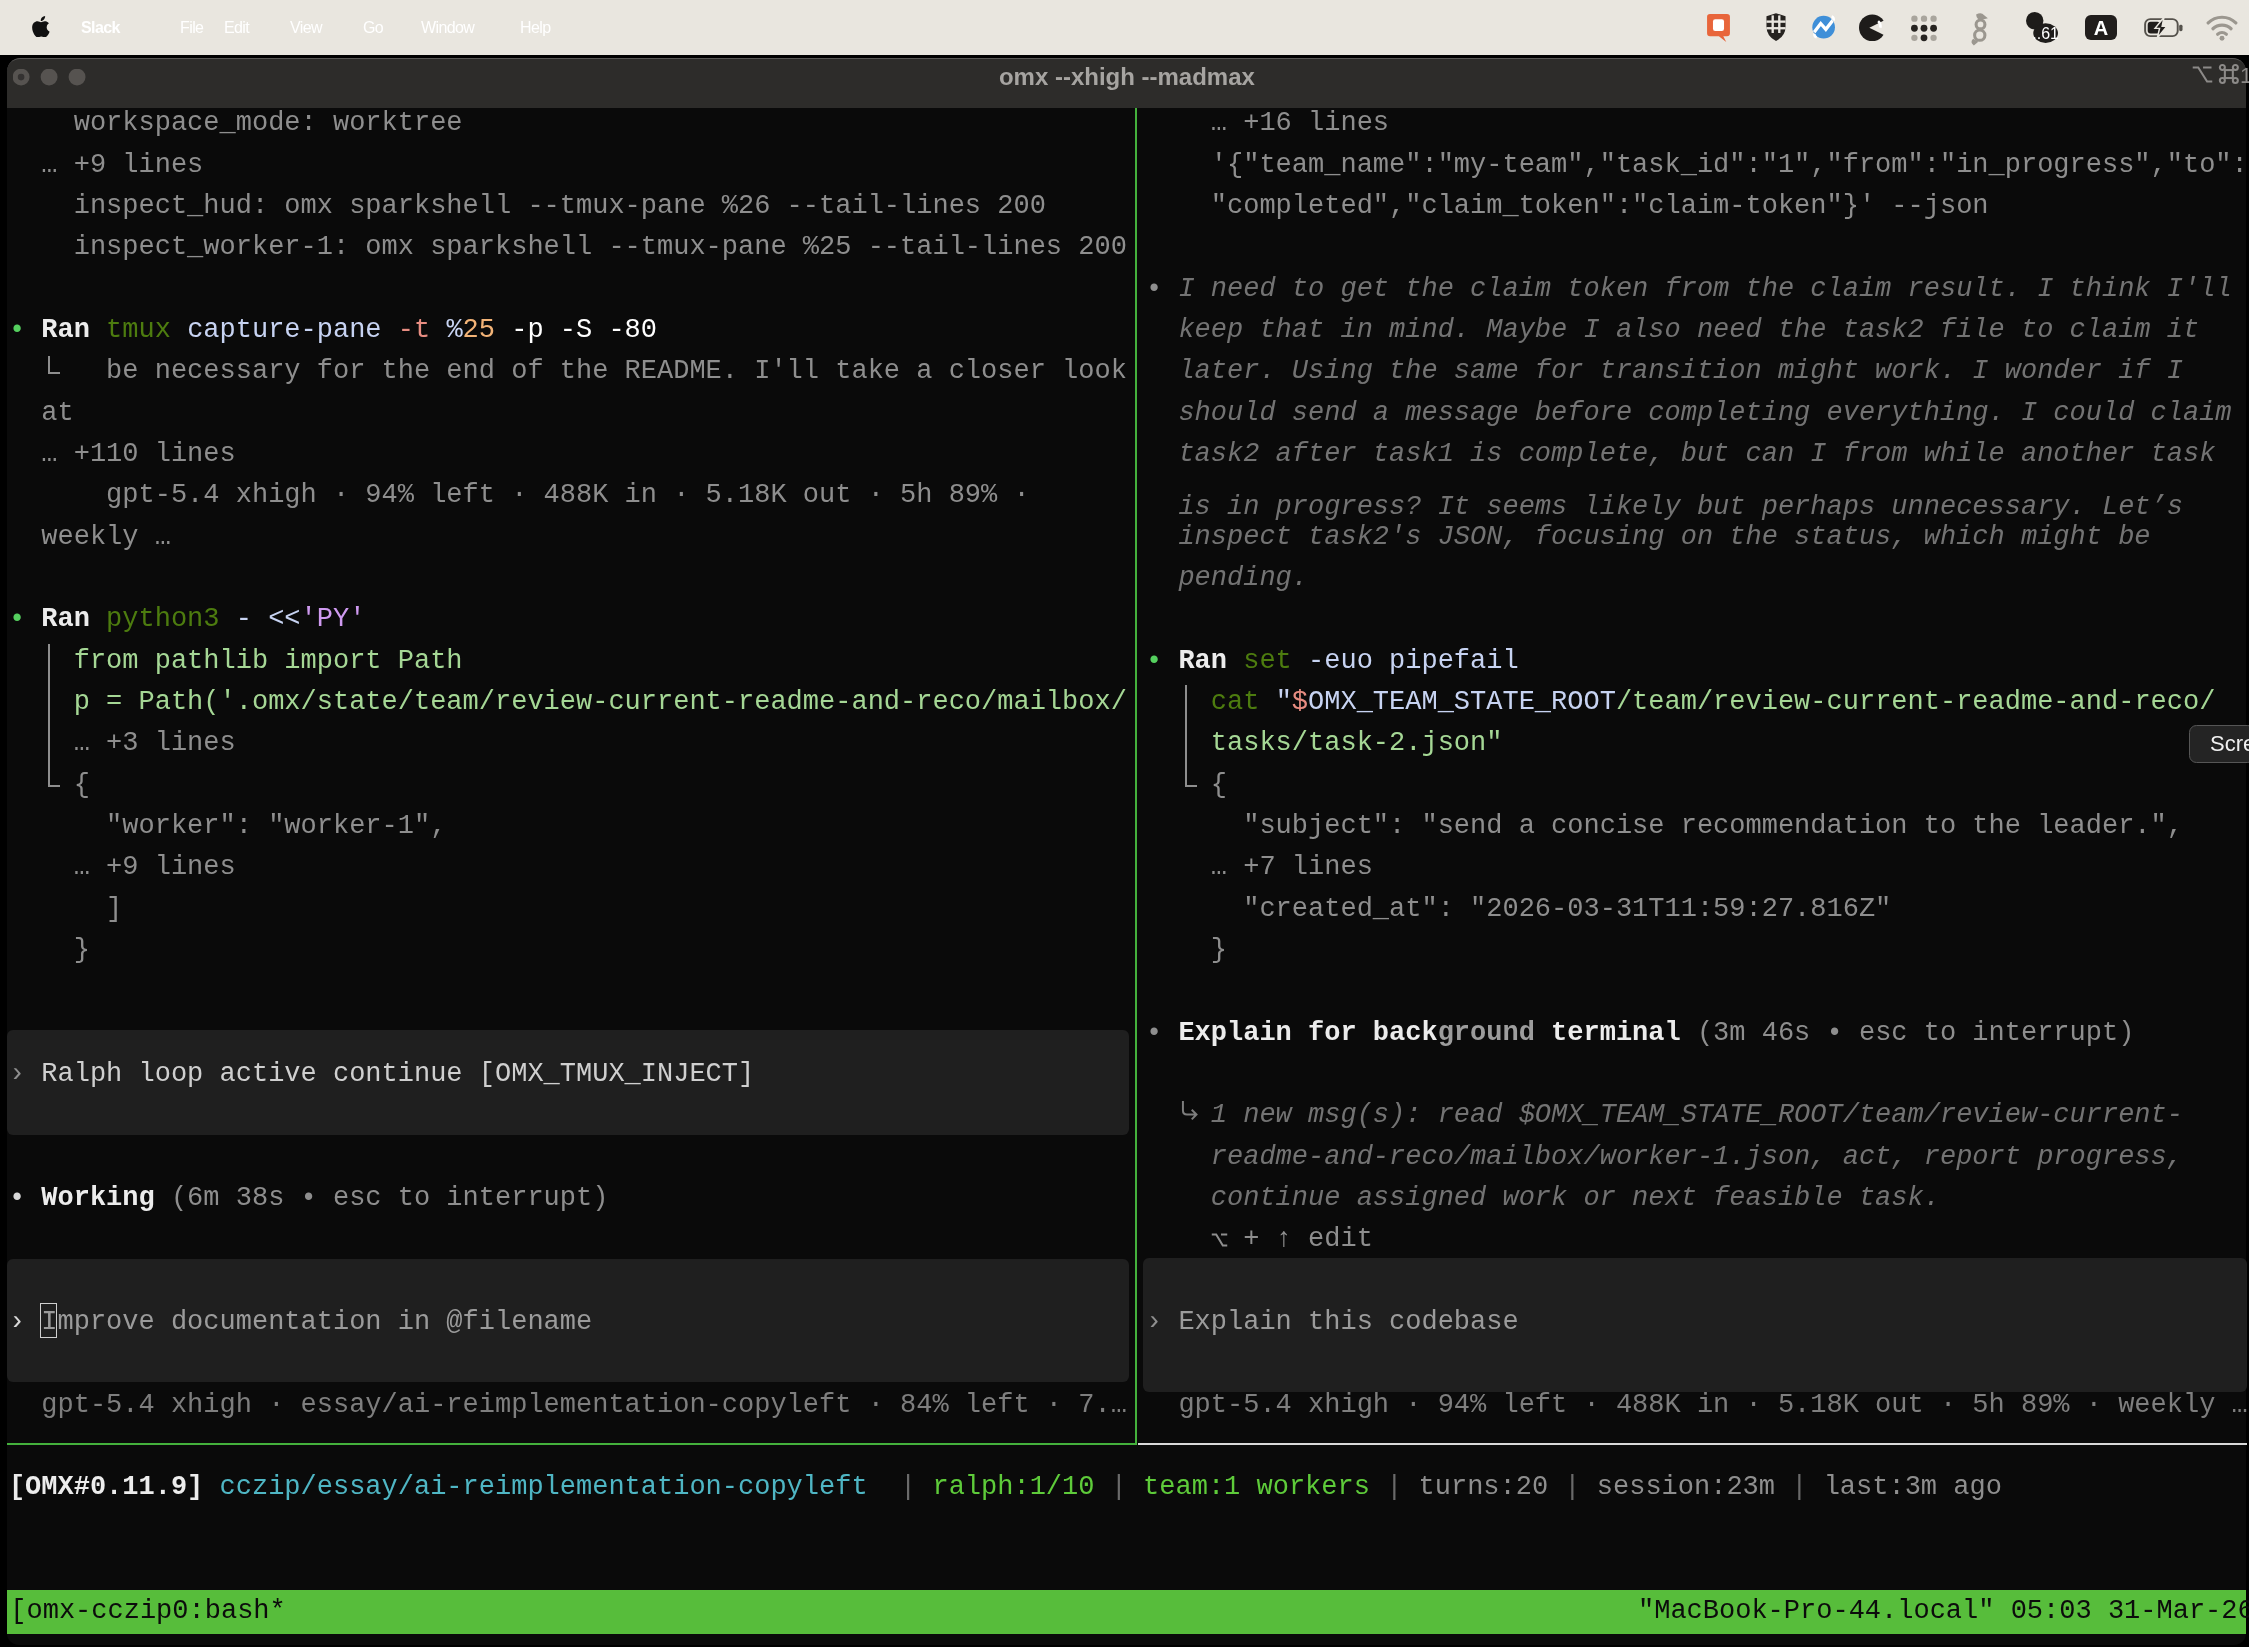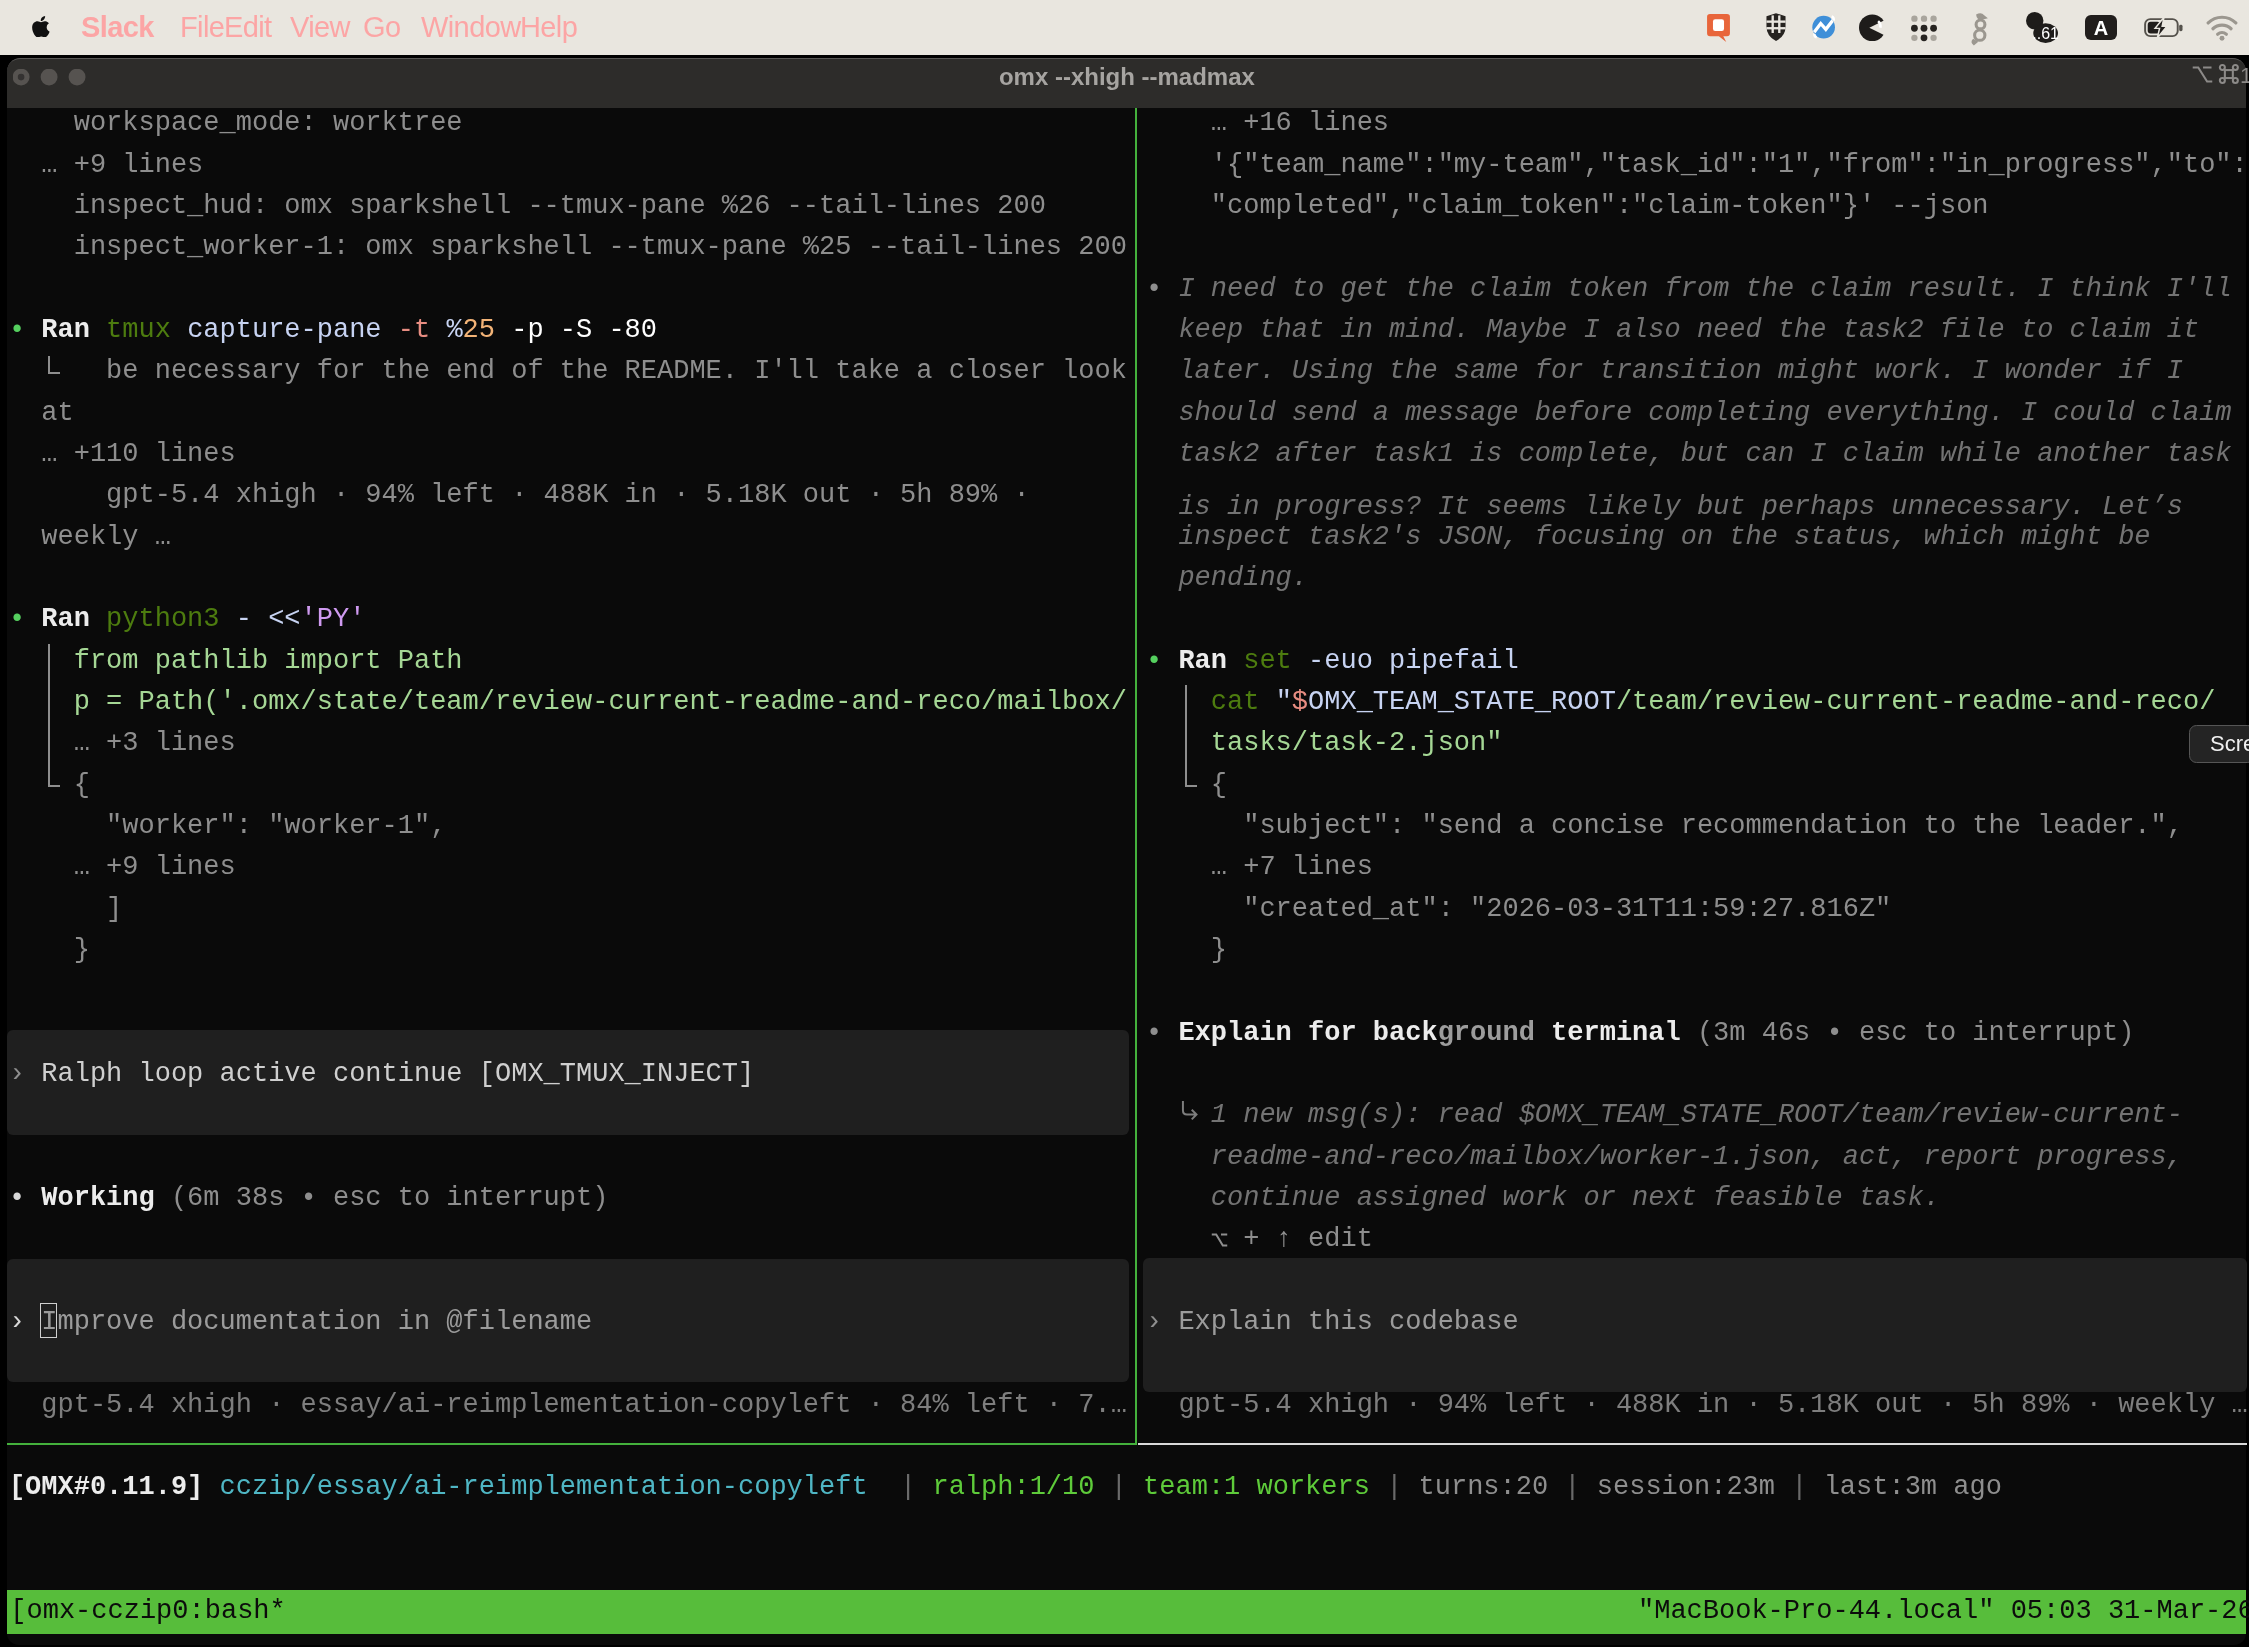--- a/index.html
+++ b/index.html
@@ -19,21 +19,21 @@
 .or{color:#f2b377}
 .pk{color:#ffffff}
 .pu{color:#cf9af0}
 .gr{color:#a5d795}
 .it{color:#737373;font-style:italic}
 .cy{color:#4fb6c4}
 .tg{color:#5ecb3a}
 .sp{color:#6a6a6a}
 .box{position:absolute;background:#1f1f1f;border-radius:5.9px}
 .mb{position:absolute;left:0;top:0;width:2250px;height:55px;background:#e9e6df}
-.mi{position:absolute;top:0;height:55px;line-height:55px;font-family:"Liberation Sans",sans-serif;font-size:29px;letter-spacing:-0.6px;color:#fca5a5}
+.mi{position:absolute;top:0;height:55px;line-height:55px;font-family:"Liberation Sans",sans-serif;font-size:16px;letter-spacing:-0.6px;color:#ffffff}
 </style></head>
 <body>
 
 <div class="mb"></div>
 <div class="abs" style="left:32px;top:16px">
 <svg width="17.7" height="21.4" viewBox="0 0 814 1000">
       <path fill="#111" d="M788.1 340.9c-5.8 4.5-108.2 62.2-108.2 190.5 0 148.4 130.3 200.9 134.2 202.2-.6 3.2-20.7 71.9-68.7 141.9-42.8 61.6-87.5 123.1-155.5 123.1s-85.5-39.5-164-39.5c-76.5 0-103.7 40.8-165.9 40.8s-105.6-57-155.5-127C46.7 790.7 0 663 0 541.8c0-194.4 126.4-297.5 250.8-297.5 66.1 0 121.2 43.4 162.7 43.4 39.5 0 101.1-46 176.3-46 28.5 0 130.9 2.6 198.3 99.2zm-234-181.5c31.1-36.9 53.1-88.1 53.1-139.3 0-7.1-.6-14.3-1.9-20.1-50.6 1.9-110.8 33.7-147.1 75.8-28.5 32.4-55.1 83.6-55.1 135.5 0 7.8 1.3 15.6 1.9 18.1 3.2.6 8.4 1.3 13.6 1.3 45.4 0 102.5-30.4 135.5-71.3z"></path>
     </svg></div>
 <div class="mi" style="left:81px;font-weight:bold">Slack</div>
 <div class="mi" style="left:180px">File</div>
@@ -180,21 +180,21 @@
 <div class="row" style="left:8.9px;top:1178px"><span class="wb">• </span><span class="w">Working </span><span class="g">(6m 38s • esc to interrupt)</span></div>
 <div class="row" style="left:8.9px;top:1302px"><span class="wb">› </span><span class="bx">Improve documentation in @filename</span></div>
 <div class="row" style="left:8.9px;top:1385px"><span class="d">  gpt-5.4 xhigh · essay/ai-reimplementation-copyleft · 84% left · 7.…</span></div>
 <div class="row" style="left:1146px;top:103px"><span class="g">    … +16 lines</span></div>
 <div class="row" style="left:1146px;top:145px"><span class="g">    '{"team_name":"my-team","task_id":"1","from":"in_progress","to":</span></div>
 <div class="row" style="left:1146px;top:186px"><span class="g">    "completed","claim_token":"claim-token"}' --json</span></div>
 <div class="row" style="left:1146px;top:269px"><span class="g">• </span><span class="it">I need to get the claim token from the claim result. I think I'll</span></div>
 <div class="row" style="left:1146px;top:310px"><span class="it">  keep that in mind. Maybe I also need the task2 file to claim it</span></div>
 <div class="row" style="left:1146px;top:351px"><span class="it">  later. Using the same for transition might work. I wonder if I</span></div>
 <div class="row" style="left:1146px;top:393px"><span class="it">  should send a message before completing everything. I could claim</span></div>
-<div class="row" style="left:1146px;top:434px"><span class="it">  task2 after task1 is complete, but can I claim while another task</span></div>
+<div class="row" style="left:1146px;top:434px"><span class="it">  task2 after task1 is complete, but can I from while another task</span></div>
 <div class="row" style="left:1146px;top:487px"><span class="it">  is in progress? It seems likely but perhaps unnecessary. Let’s</span></div>
 <div class="row" style="left:1146px;top:517px"><span class="it">  inspect task2's JSON, focusing on the status, which might be</span></div>
 <div class="row" style="left:1146px;top:558px"><span class="it">  pending.</span></div>
 <div class="row" style="left:1146px;top:641px"><span class="bu">• </span><span class="w">Ran </span><span class="bl">set </span><span class="lv">-euo pipefail</span></div>
 <div class="row" style="left:1146px;top:682px"><span class="bl">    cat </span><span class="lv">"</span><span class="rd">$</span><span class="lv">OMX_TEAM_STATE_ROOT</span><span class="gr">/team/review-current-readme-and-reco/</span></div>
 <div class="row" style="left:1146px;top:723px"><span class="gr">    tasks/task-2.json"</span></div>
 <div class="row" style="left:1146px;top:765px"><span class="g">    {</span></div>
 <div class="row" style="left:1146px;top:806px"><span class="g">      "subject": "send a concise recommendation to the leader.",</span></div>
 <div class="row" style="left:1146px;top:847px"><span class="g">    … +7 lines</span></div>
 <div class="row" style="left:1146px;top:889px"><span class="g">      "created_at": "2026-03-31T11:59:27.816Z"</span></div>

